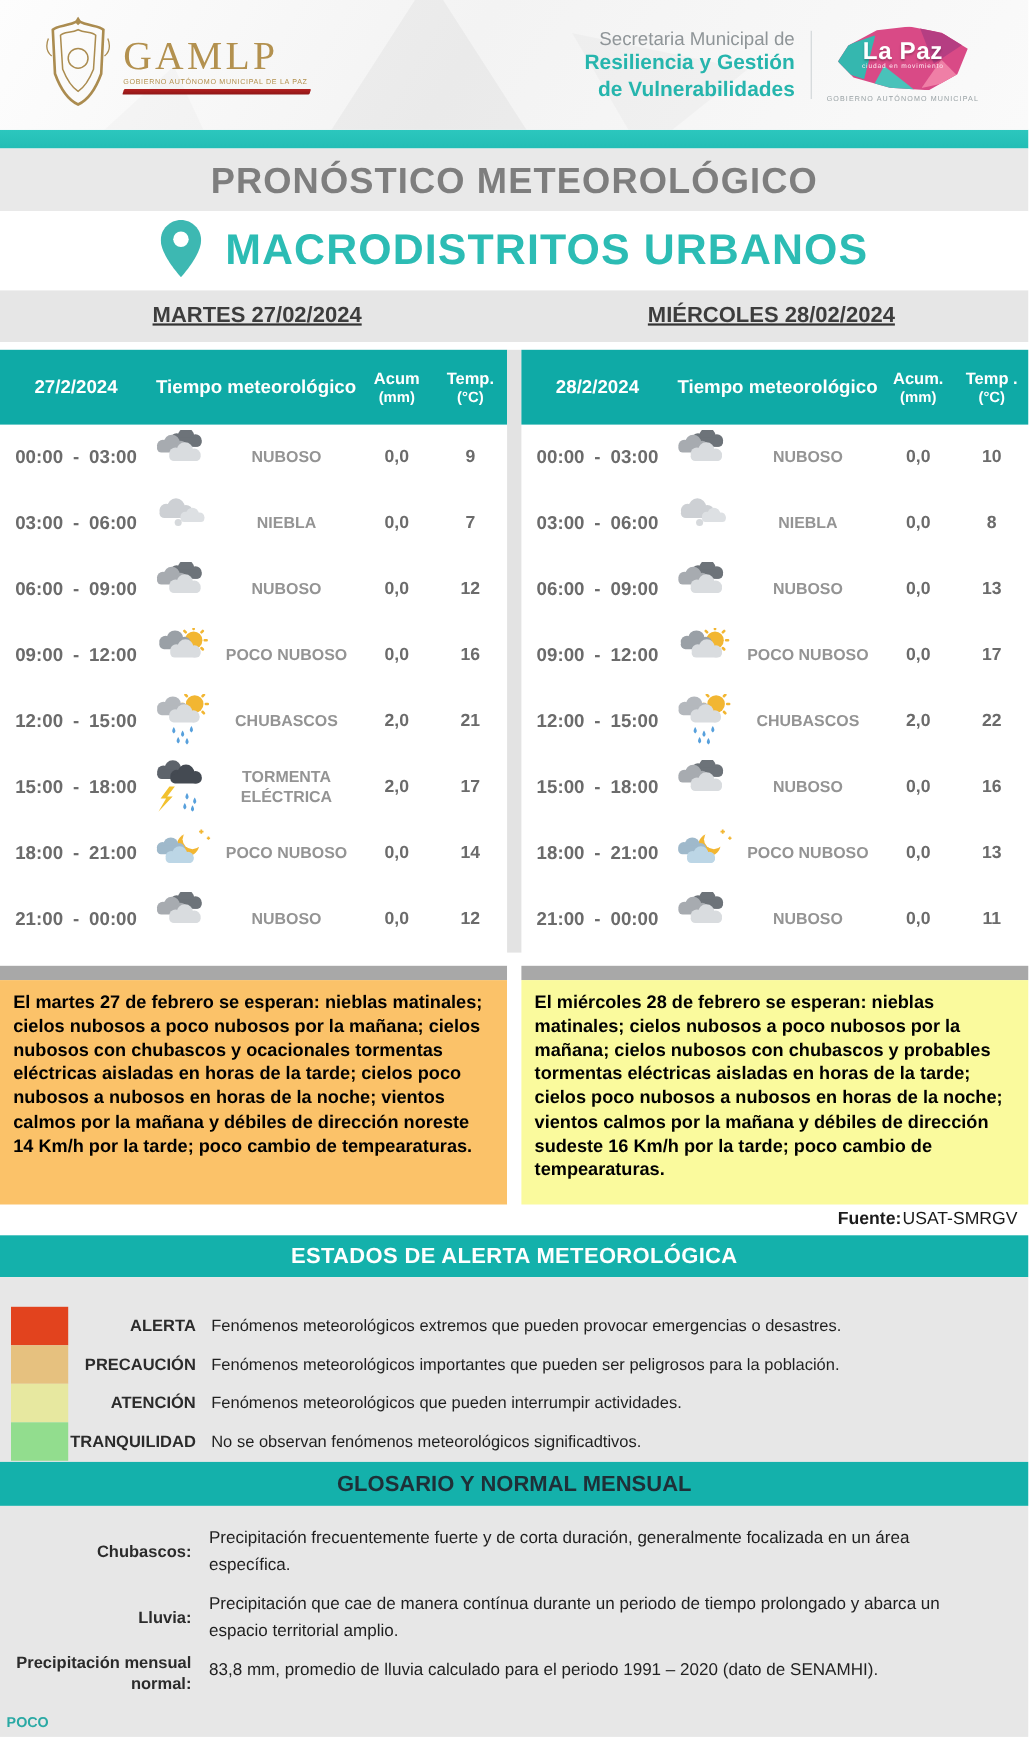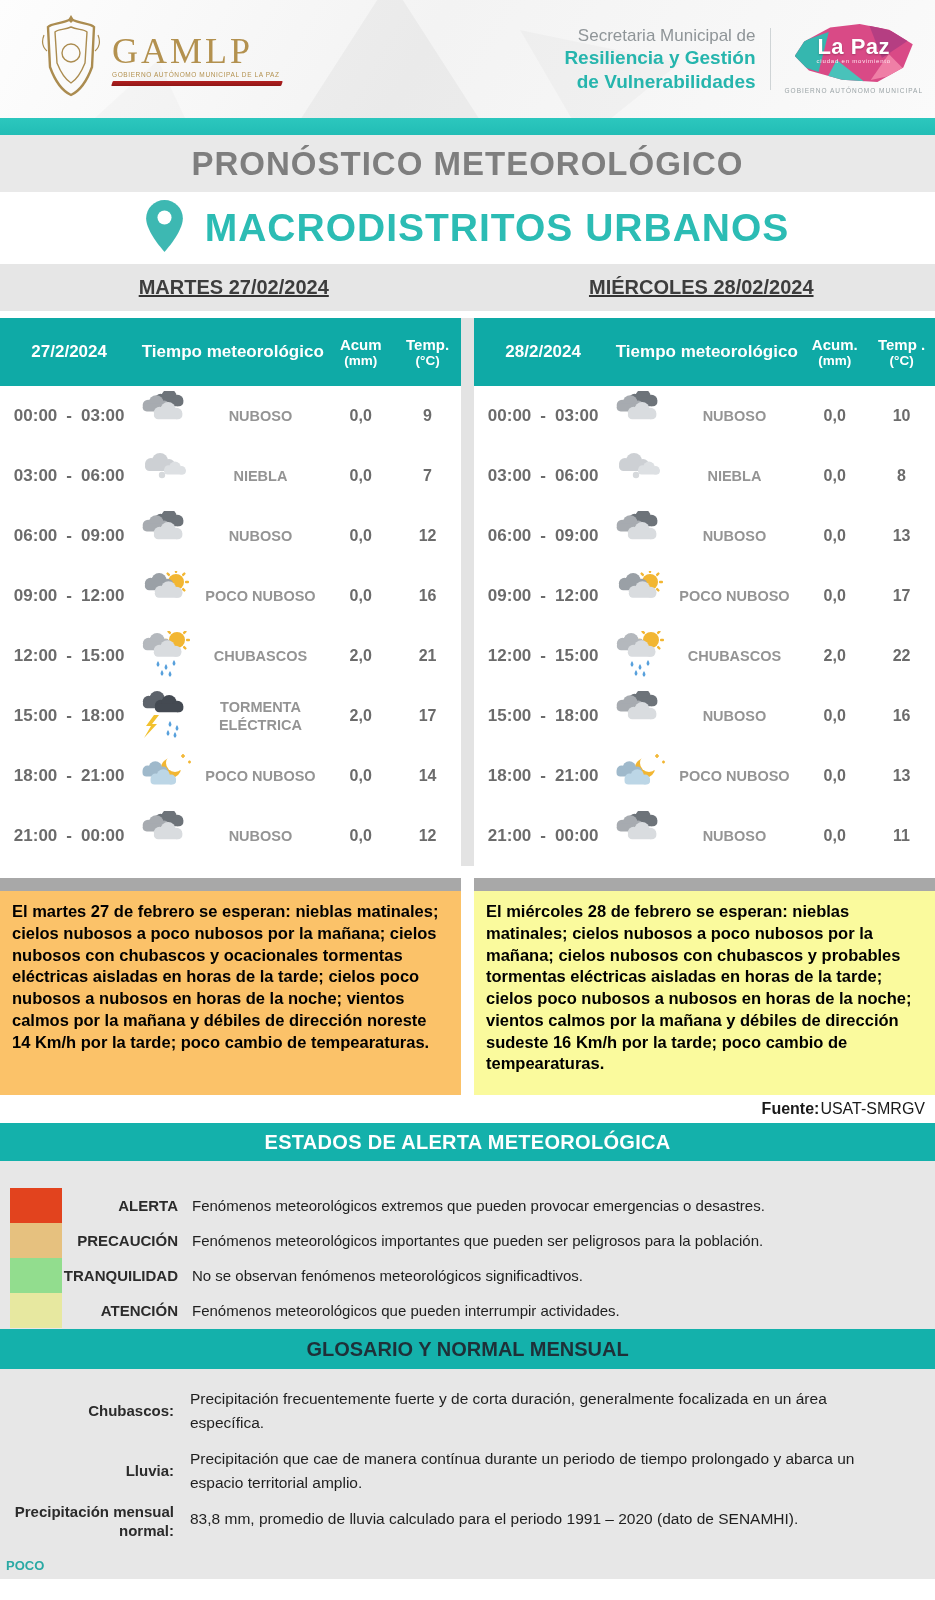--- a/index.html
+++ b/index.html
@@ -6,21 +6,21 @@
   body {
     width:935px; height:1600px; background:#ffffff;
     font-family:"Liberation Sans", sans-serif; color:#333; overflow:hidden;
   }
   
   .header { position:relative; height:118px; background:linear-gradient(120deg,#fdfdfd 0%,#f3f3f3 45%,#fafafa 100%); overflow:hidden; }
   .poly { position:absolute; background:rgba(0,0,0,0.035); }
   .poly1 { left:300px; top:-20px; width:180px; height:140px; clip-path:polygon(0 100%,50% 0,100% 100%); }
   .poly2 { left:520px; top:30px; width:160px; height:110px; clip-path:polygon(0 0,100% 30%,40% 100%); background:rgba(0,0,0,0.025); }
   .poly3 { left:60px; top:60px; width:140px; height:90px; clip-path:polygon(0 100%,70% 0,100% 100%); background:rgba(0,0,0,0.02); }
-  .header-inner { position:relative; height:100%; display:flex; align-items:center; justify-content:space-between; padding:0 12px 0 40px; }
+  .header-inner { position:relative; height:100%; display:flex; align-items:center; justify-content:space-between; padding:0 45px 0 40px; }
   .gamlp { display:flex; align-items:center; gap:10px; }
   .crest { flex:0 0 auto; }
   .gamlp-text { display:flex; flex-direction:column; }
   .gamlp-acronym { font-family:"Liberation Serif", serif; font-size:36px; letter-spacing:3px; color:#b3914f; font-weight:400; line-height:1; }
   .gamlp-caption { font-size:6.5px; color:#b3914f; letter-spacing:0.6px; margin-top:2px; }
   .gamlp-ribbon { height:5px; width:170px; margin-top:3px; background:linear-gradient(180deg,#b32020,#8e1616); transform:skewX(-18deg); border-radius:1px; }
   .header-right { display:flex; align-items:center; gap:14px; }
   .secretaria { text-align:right; line-height:1.25; }
   .secretaria .l1 { color:#8f9598; font-size:17px; }
   .secretaria .l2, .secretaria .l3 { color:#26b5ad; font-size:19px; font-weight:700; }
@@ -745,30 +745,30 @@
     <div class="alert-desc">Fenómenos meteorológicos extremos que pueden provocar emergencias o desastres.</div>
   </div>
 
   <div class="alert-row">
     <div class="swatch" style="background: rgb(230, 193, 127);"></div>
     <div class="alert-label">PRECAUCIÓN</div>
     <div class="alert-desc">Fenómenos meteorológicos importantes que pueden ser peligrosos para la población.</div>
   </div>
 
   <div class="alert-row">
+    <div class="swatch" style="background: rgb(231, 232, 160);"></div>
+    <div class="alert-label">ATENCIÓN</div>
+    <div class="alert-desc">Fenómenos meteorológicos que pueden interrumpir actividades.</div>
+  </div>
+
+  <div class="alert-row">
     <div class="swatch" style="background: rgb(146, 221, 142);"></div>
     <div class="alert-label">TRANQUILIDAD</div>
     <div class="alert-desc">No se observan fenómenos meteorológicos significadtivos.</div>
   </div>
-
-  <div class="alert-row">
-    <div class="swatch" style="background: rgb(231, 232, 160);"></div>
-    <div class="alert-label">ATENCIÓN</div>
-    <div class="alert-desc">Fenómenos meteorológicos que pueden interrumpir actividades.</div>
-  </div>
 </div>
 
 <div class="glossary-bar">
   <div class="st">GLOSARIO Y NORMAL MENSUAL</div>
 </div>
 <div class="glossary-section" id="glossary-section">
 
   <div class="gloss-row">
     <div class="gloss-term">Chubascos:</div>
     <div class="gloss-def">Precipitación frecuentemente fuerte y de corta duración, generalmente focalizada en un área específica.</div>

